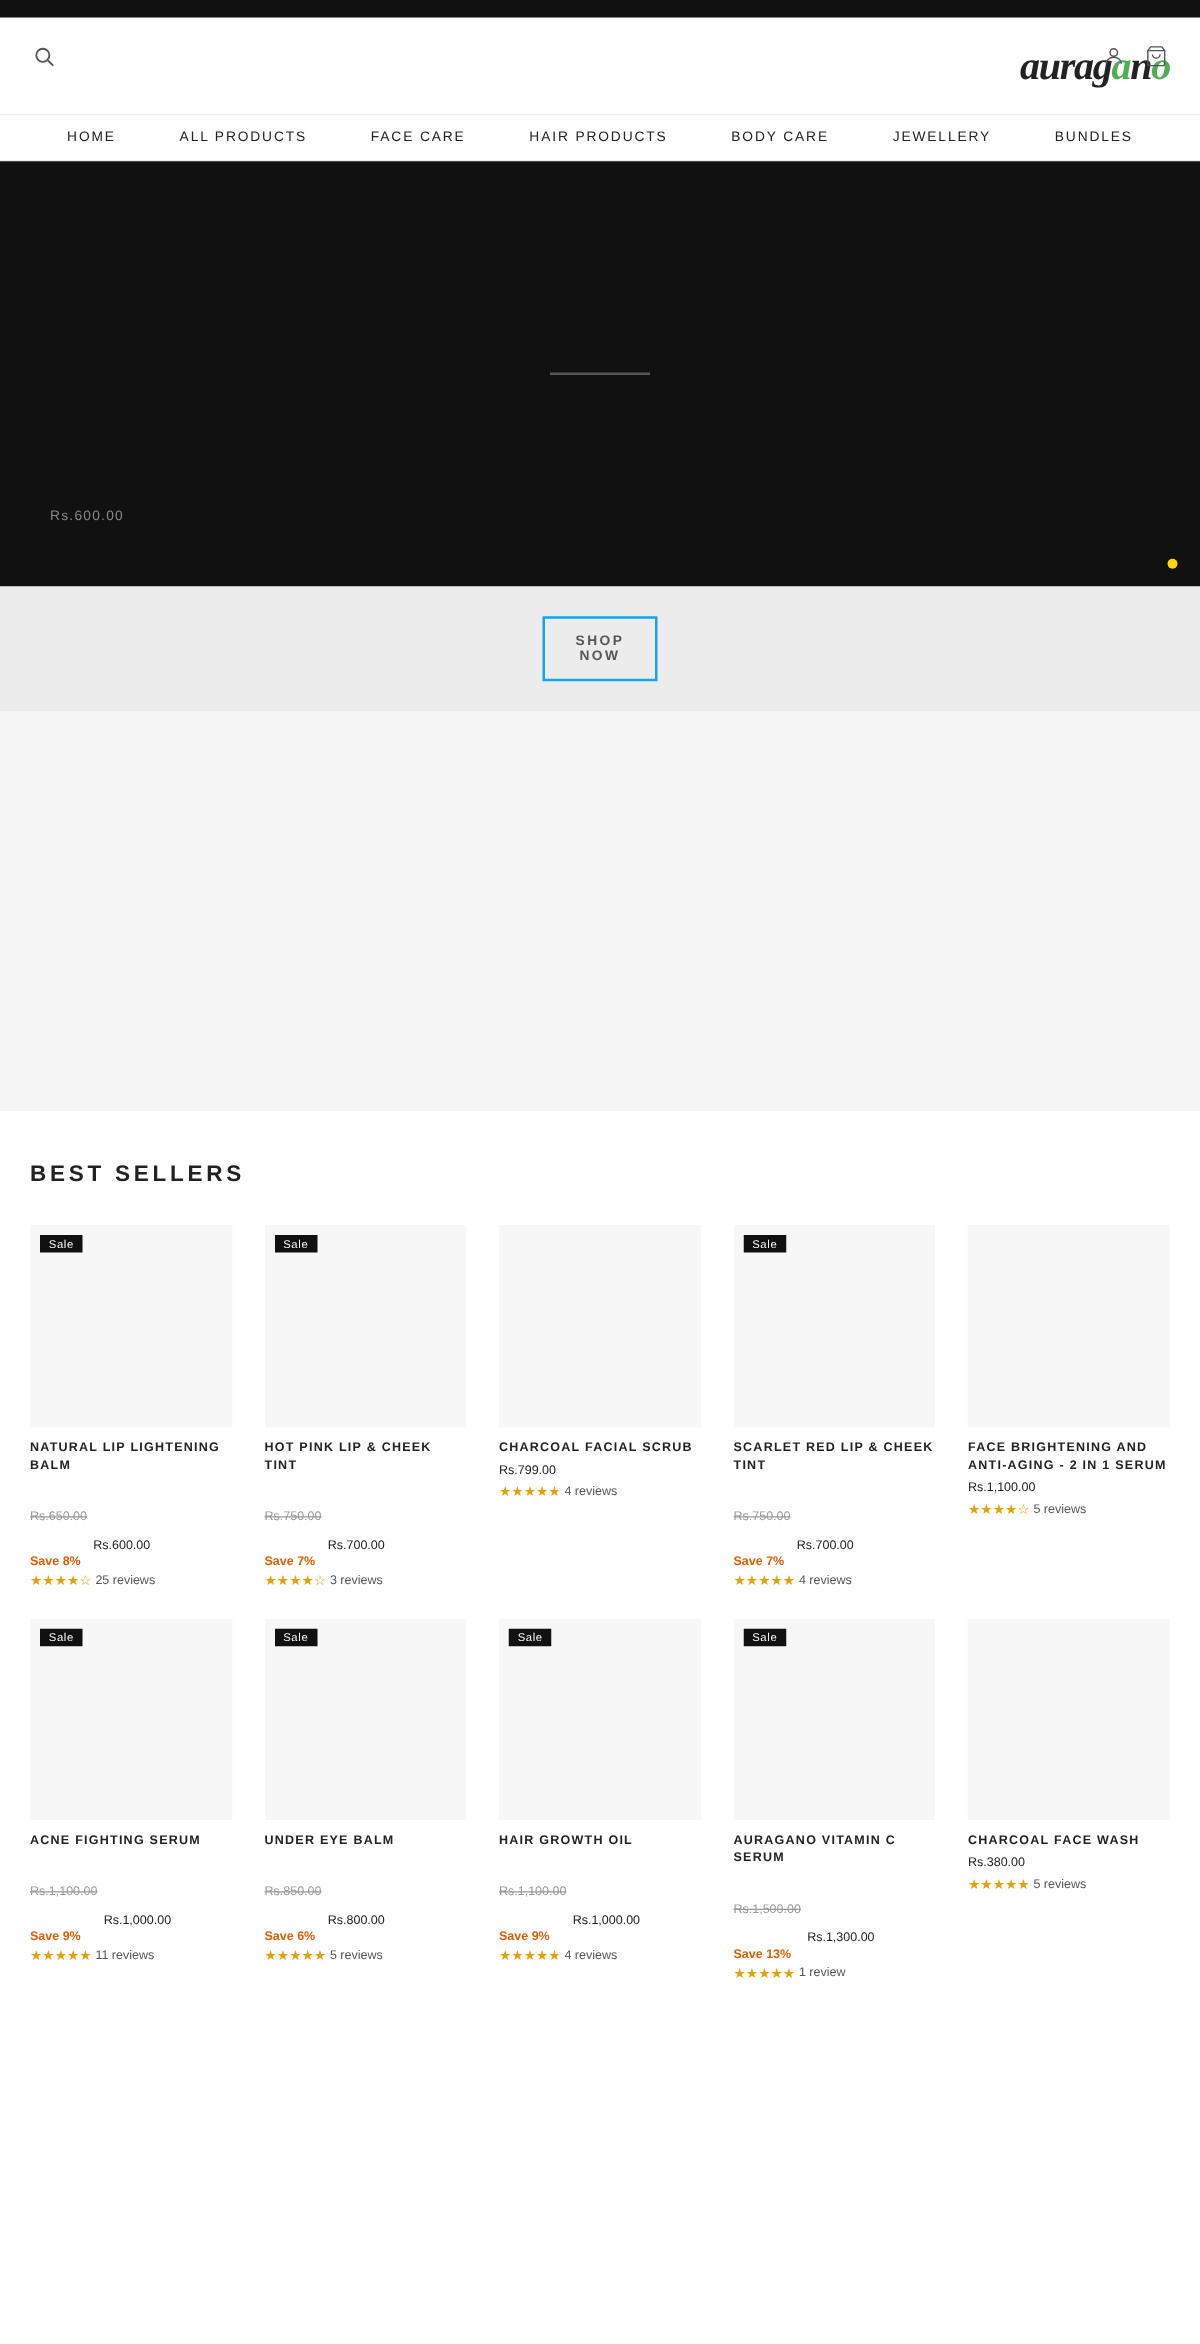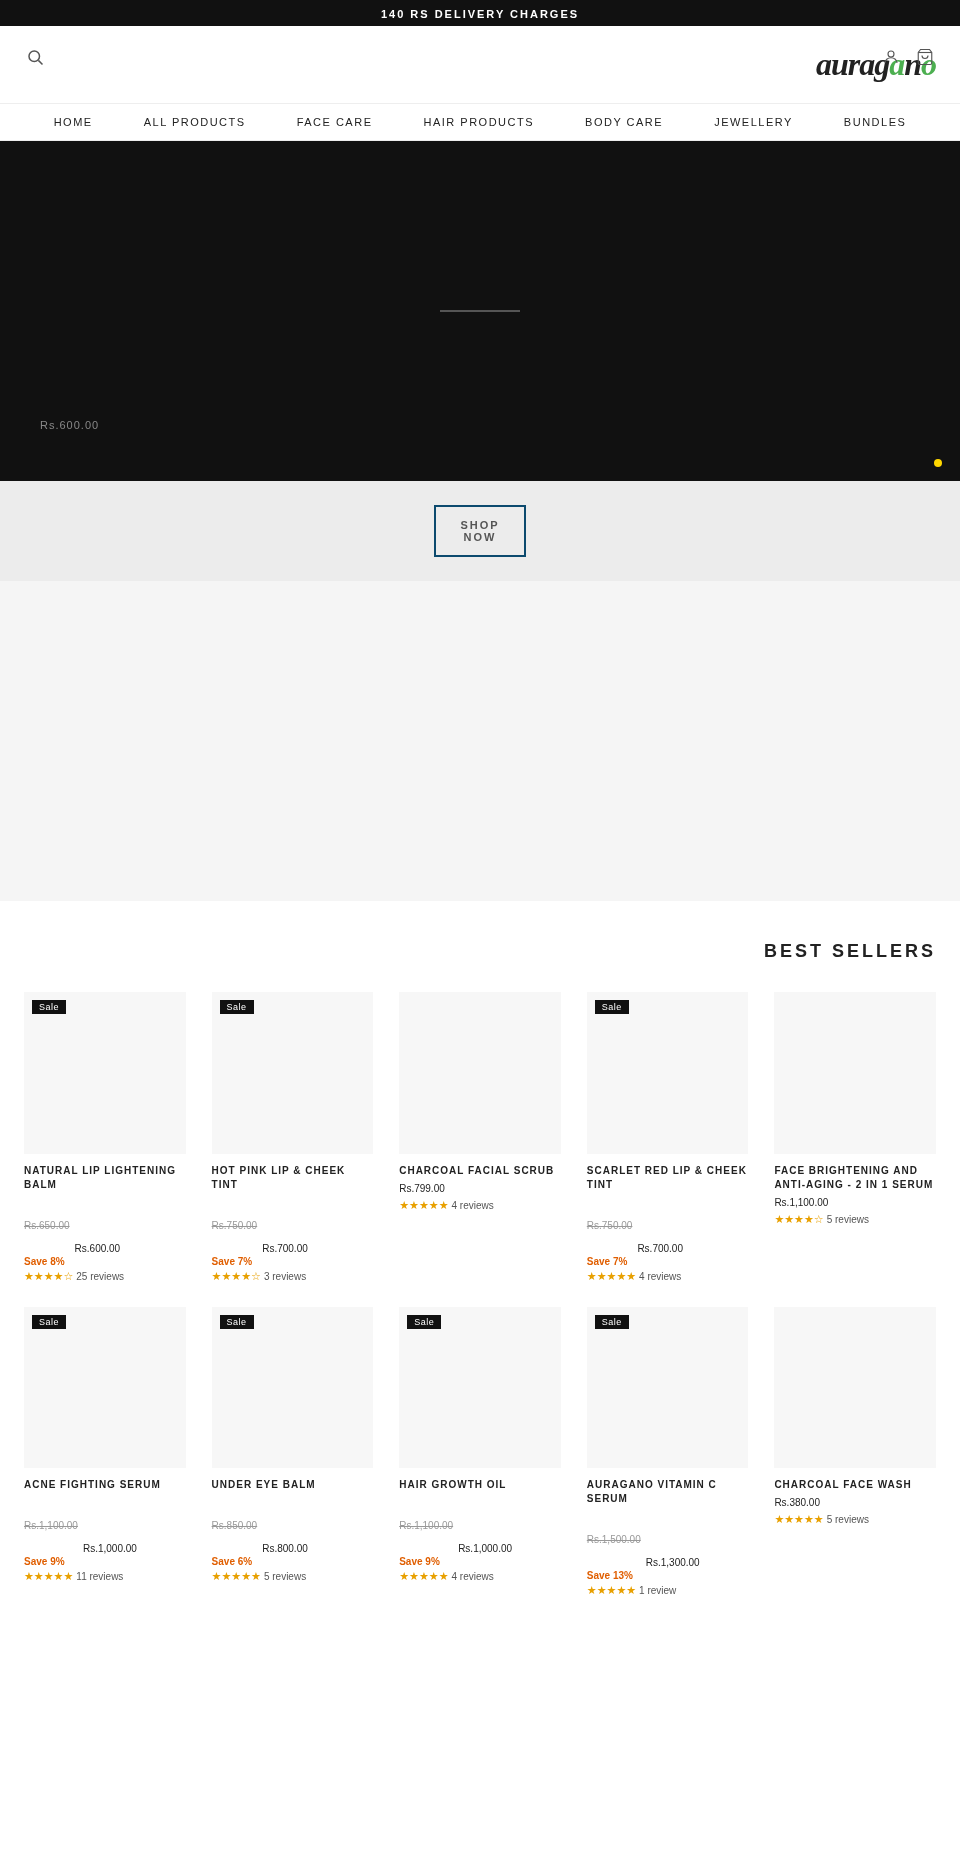--- a/index.html
+++ b/index.html
@@ -137,21 +137,21 @@
       display: flex;
       align-items: center;
       justify-content: center;
     }
 
     
     .best-sellers {
       padding: 40px 24px 20px;
     }
     .best-sellers h2 {
-      text-align: right;
+      text-align: left;
       font-size: 18px;
       letter-spacing: 3px;
       font-weight: bold;
       margin-bottom: 30px;
       color: #222;
     }
 
     .product-grid {
       display: grid;
       grid-template-columns: repeat(5, 1fr);
@@ -255,21 +255,20 @@
     .price-only {
       font-size: 10px;
       color: #222;
       margin-bottom: 2px;
     }
   </style>
 </head>
 <body>
 
 <div class="top-banner">
-  <div class="line1">140 RS DELIVERY CHARGES</div>
 </div>
 
 <div class="header">
   <div class="header-icons">
     <button class="icon-btn">
       <svg width="18" height="18" viewBox="0 0 24 24" fill="none" stroke="#555" stroke-width="2">
         <circle cx="11" cy="11" r="7"></circle>
         <line x1="16.5" y1="16.5" x2="22" y2="22"></line>
       </svg>
     </button>
@@ -304,21 +303,21 @@
   <a href="#">BUNDLES</a>
 </nav>
 
 <div class="hero">
   <div class="hero-line"></div>
   <div class="hero-dot"></div>
   <div class="hero-text" style="color:#888;font-size:11px;letter-spacing:1px;bottom:50px;left:40px;position:absolute;">Rs.600.00</div>
 </div>
 
 <div class="shop-now-section">
-  <button class="shop-now-btn" style="border:2px solid #0c4a6e;color:#555;padding:12px 24px;font-size:11px;letter-spacing:2px;background:transparent;cursor:pointer;font-weight:bold;">SHOP<br>NOW</button>
+  <button class="shop-now-btn" style="border:2px solid #0ea5e9;color:#555;padding:12px 24px;font-size:11px;letter-spacing:2px;background:transparent;cursor:pointer;font-weight:bold;">SHOP<br>NOW</button>
 </div>
 
 <div class="mid-section">
 </div>
 
 <div class="best-sellers">
   <h2>BEST SELLERS</h2>
 
   <div class="product-grid">
 

